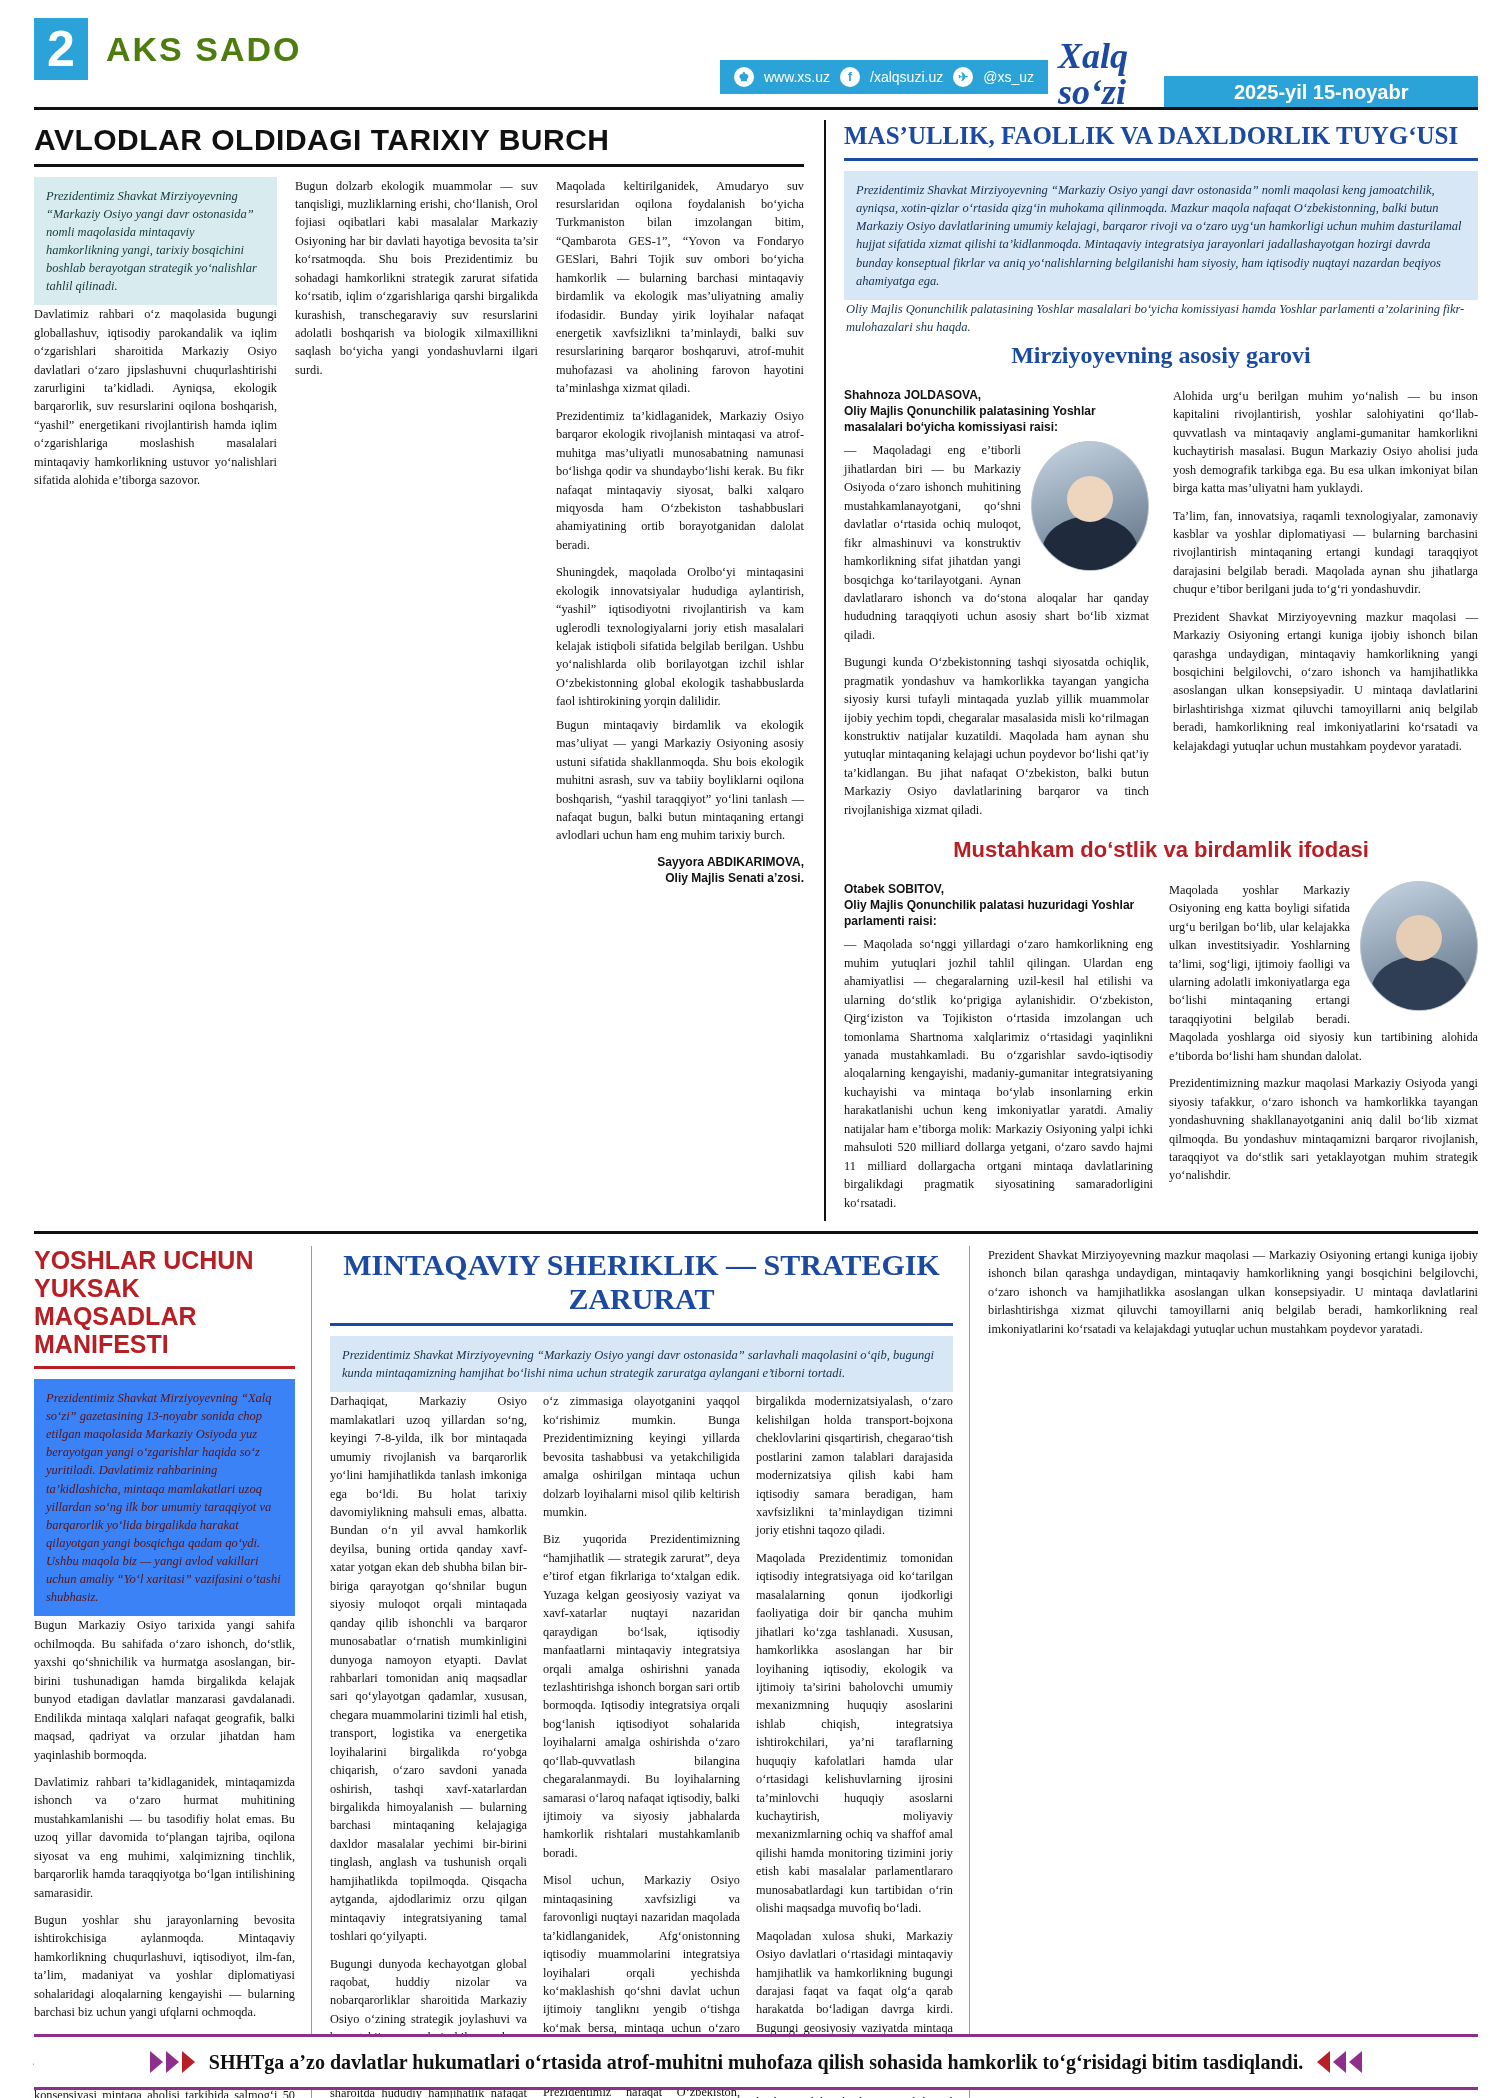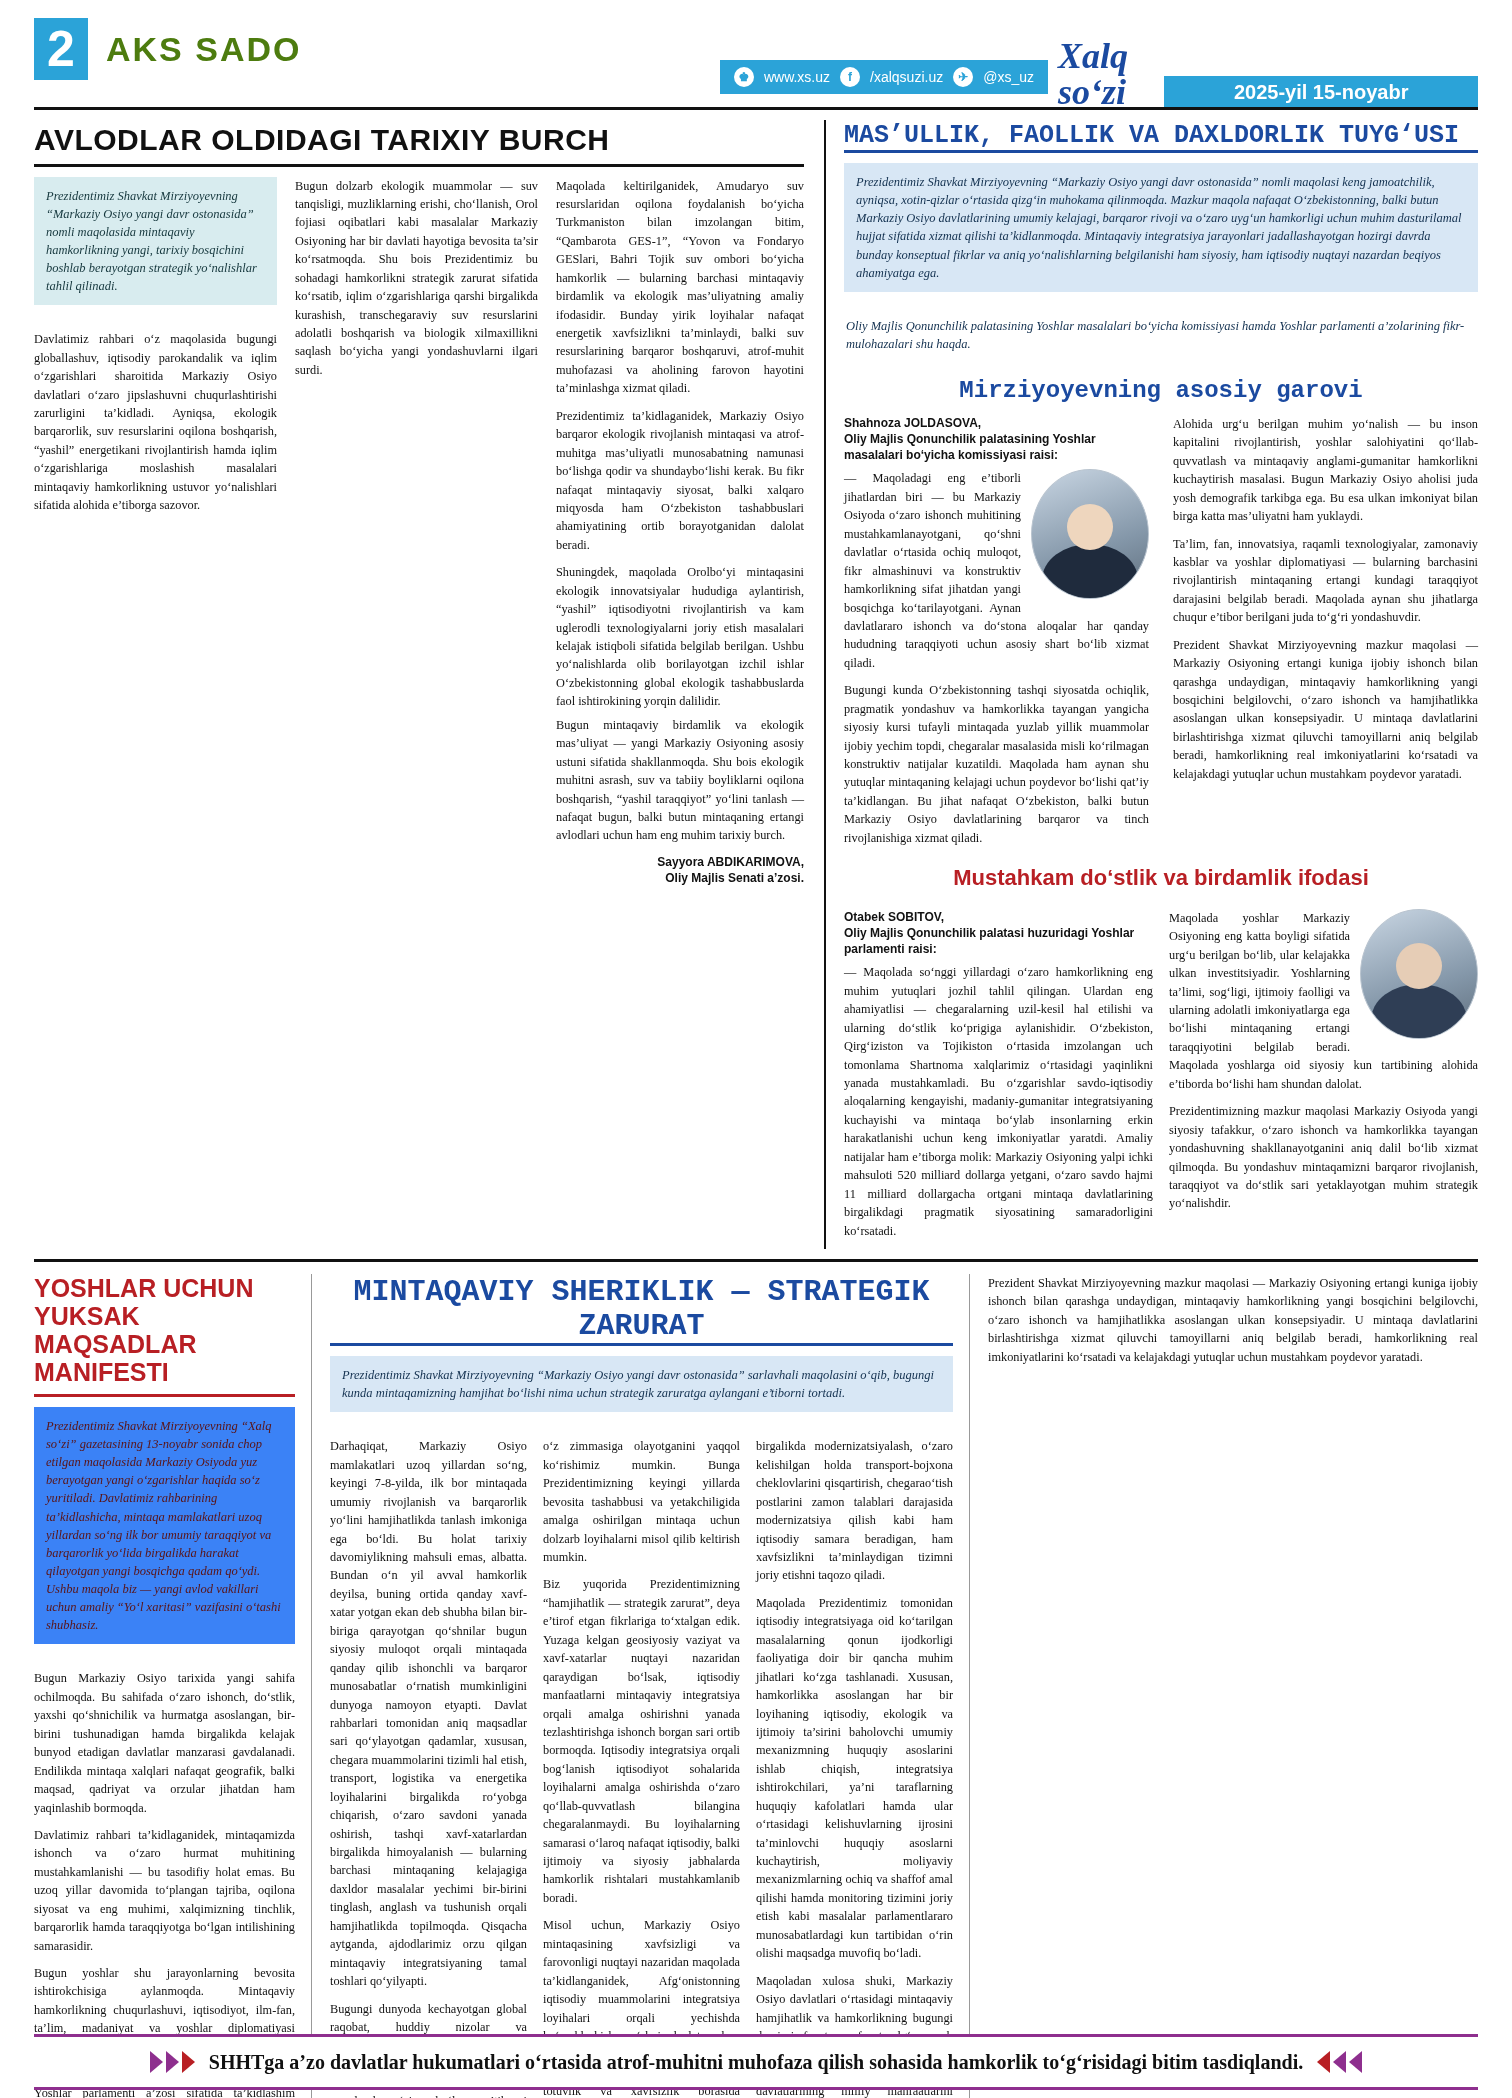--- a/index.html
+++ b/index.html
@@ -114,21 +114,21 @@
     height: 3px; background: #111;
   }
   .lead-box {
     background: #d8ecef;
     padding: 10px 12px;
     font-style: italic;
     font-size: 12.5px;
     line-height: 1.45;
     font-family: "Liberation Serif", serif;
     color: #15373d;
-    margin-bottom: 25px;
+    margin-bottom: 0;
   }
   .lead-box.blue { background: #d8e7f5; color: #12304f; }
   .body-col {
     font-size: 12.3px;
     line-height: 1.5;
     text-align: justify;
     hyphens: auto;
   }
   .body-col p { margin: 0 0 9px 0; }
   .sig {
@@ -154,28 +154,28 @@
     font-family: "Liberation Sans", sans-serif;
     font-weight: bold;
     font-size: 30px;
     letter-spacing: 0.5px;
     line-height: 1.05;
     margin: 4px 0 10px 0;
     border-bottom: 3px solid #111;
     padding-bottom: 8px;
   }
   .head-blue {
-    font-family: Liberation Mono, monospace;
+    font-family: Liberation Serif, serif;
     font-weight: bold;
     font-size: 25px;
     color: #1b4aa0;
     line-height: 1.12;
     margin: 2px 0 10px 0;
     border-bottom: 3px solid #1b4aa0;
-    padding-bottom: 0;
+    padding-bottom: 8px;
   }
 
   
   .zone2 {
     margin: 12px 34px 0 34px;
     display: flex;
     gap: 18px;
     border-bottom: 3px solid #111;
     padding-bottom: 12px;
   }

